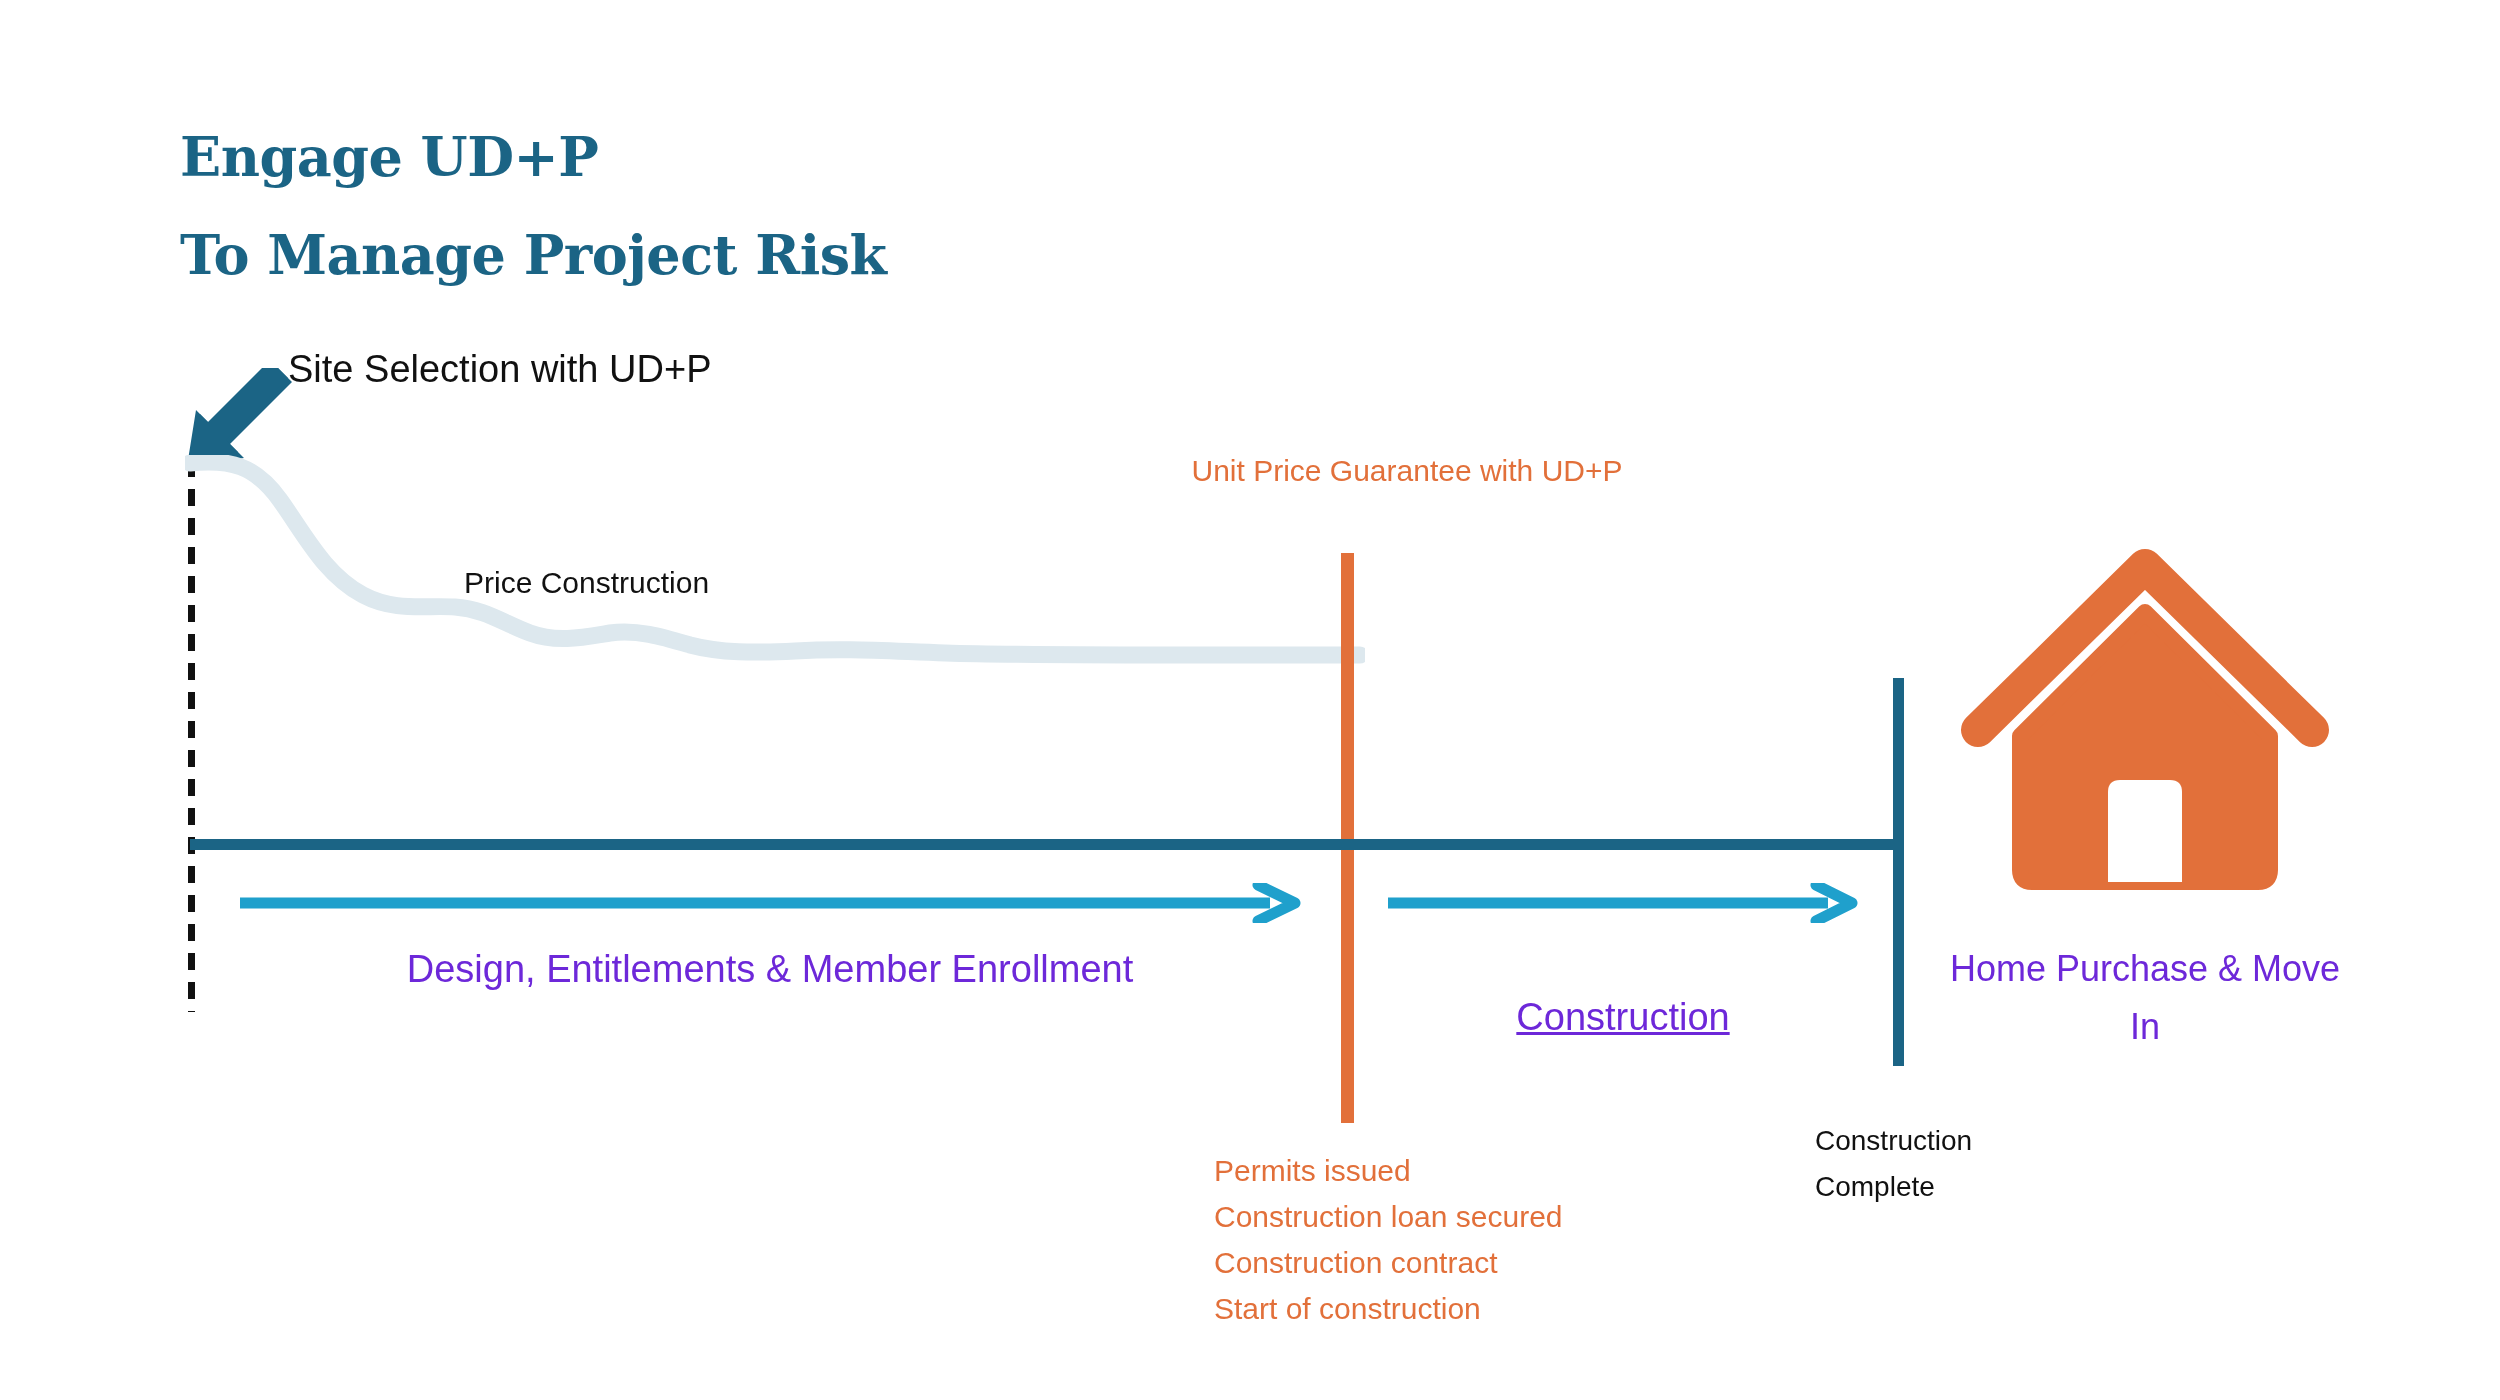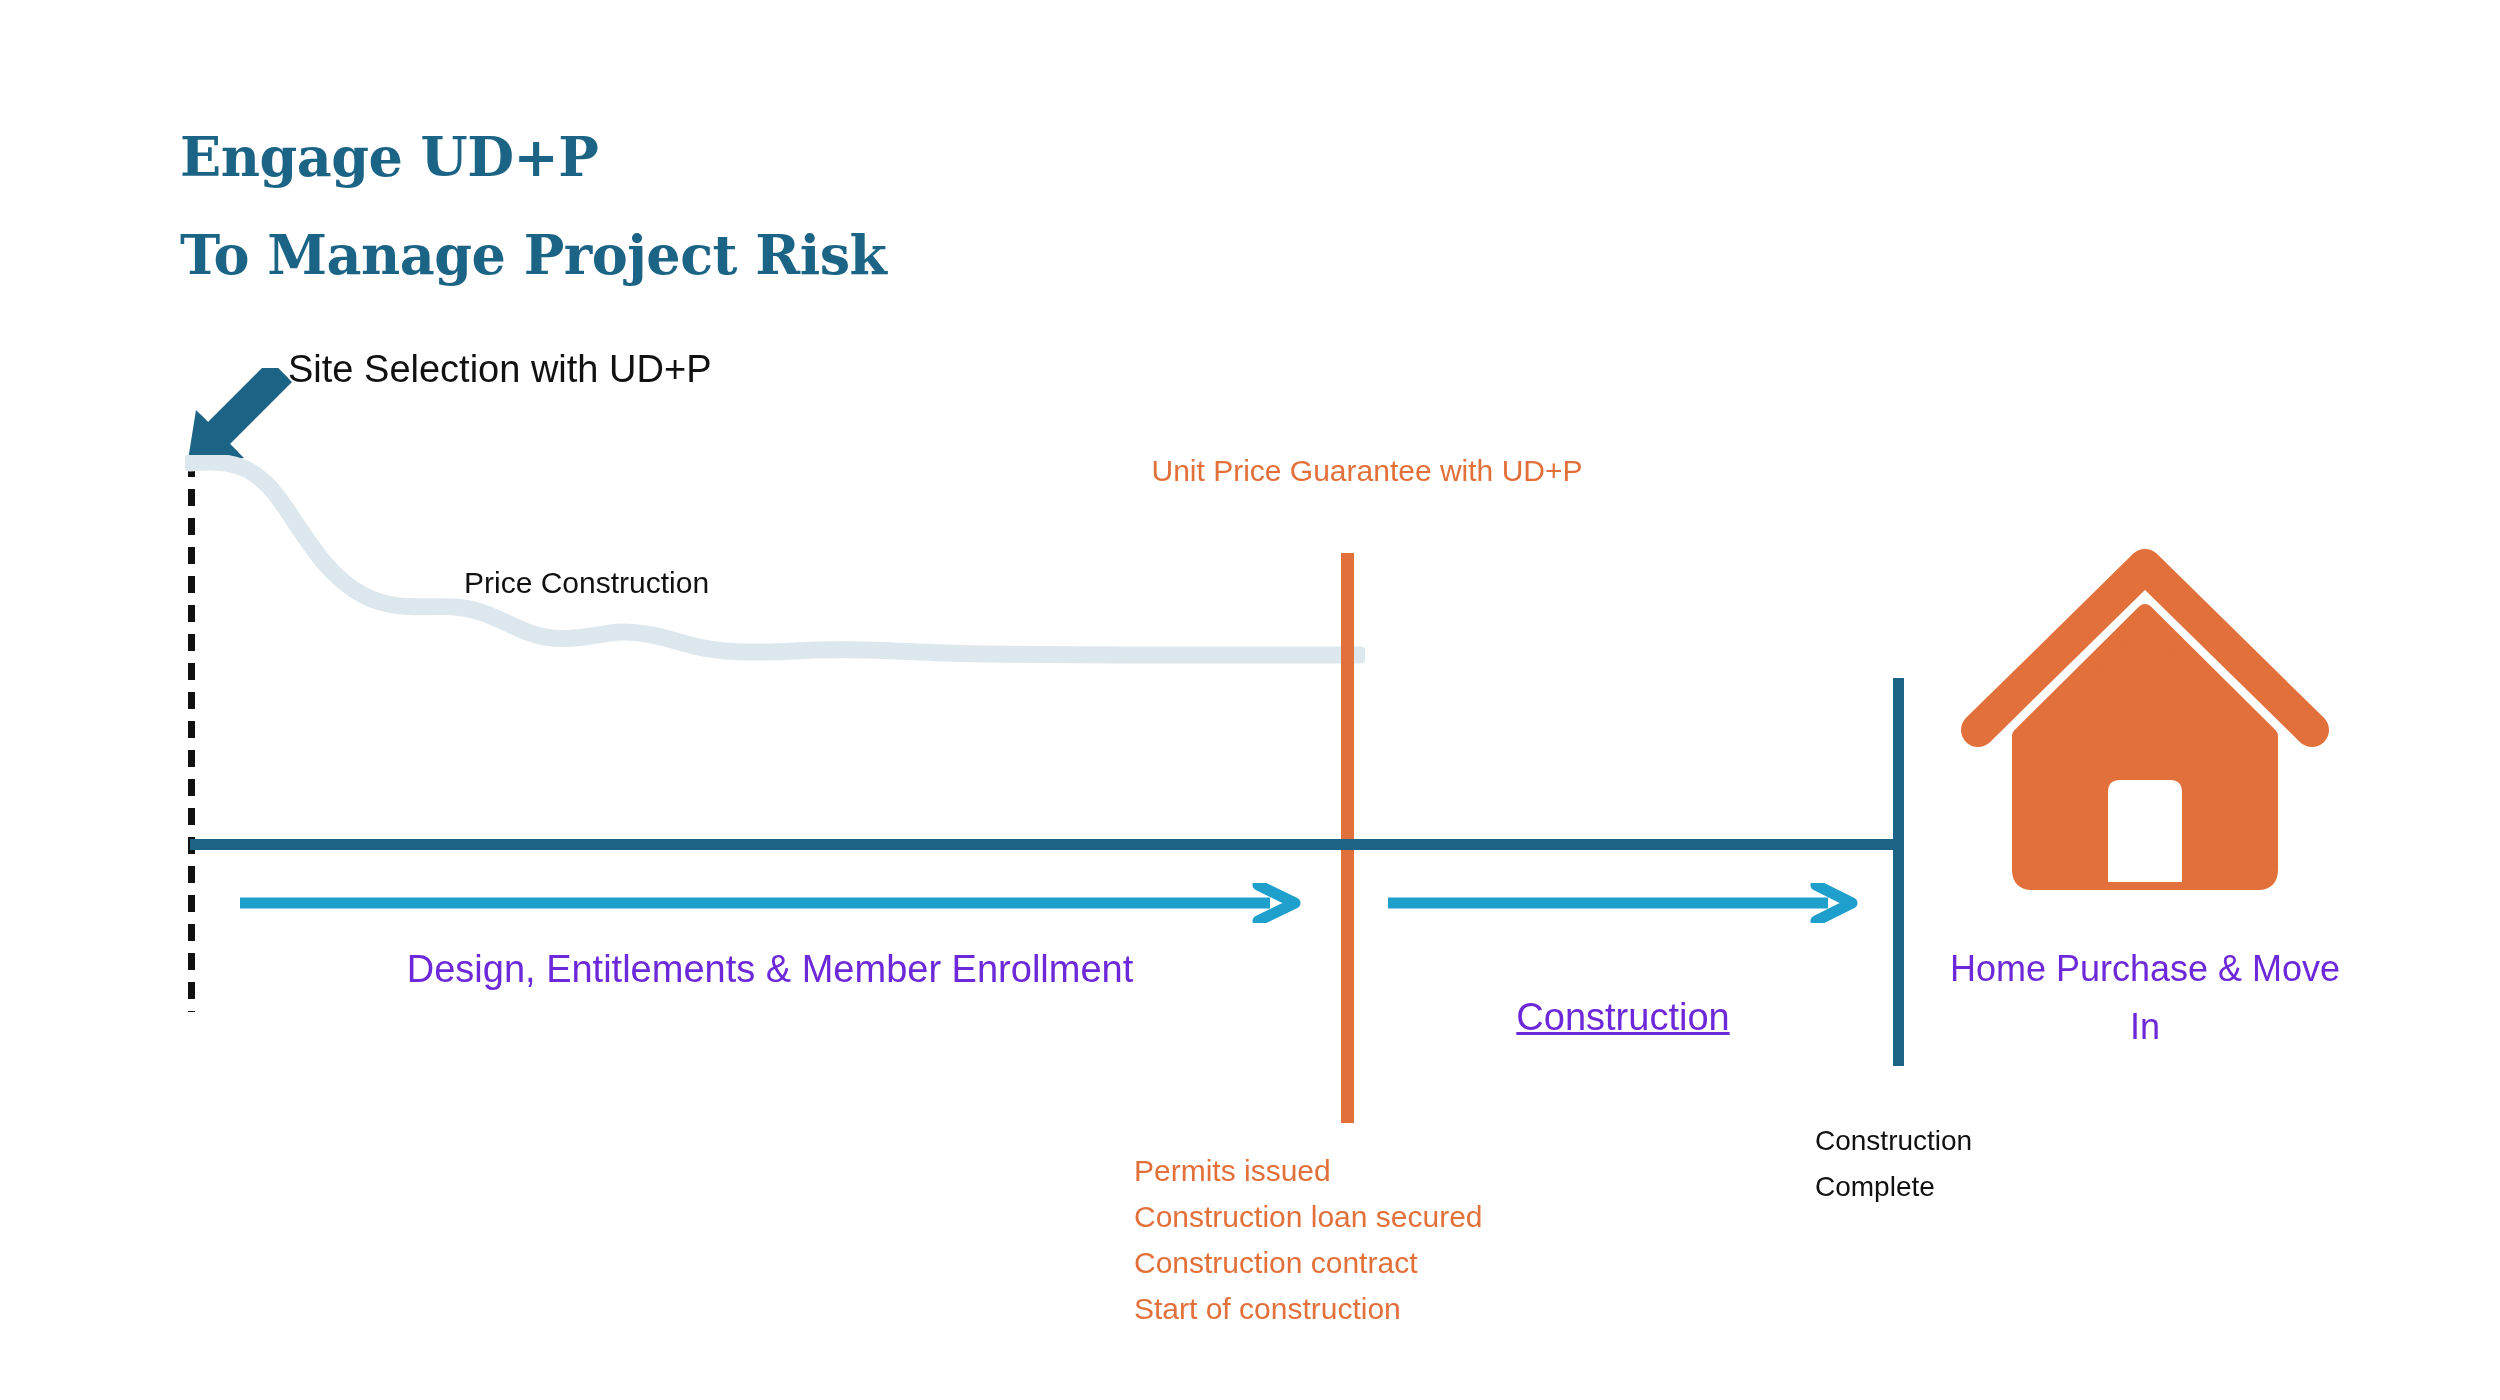--- a/index.html
+++ b/index.html
@@ -99,30 +99,30 @@
     height: 570px;
     background: #E2703A;
   }
   .orange-label {
     position: absolute;
     font-family: "Liberation Sans", sans-serif;
     color: #E2703A;
     white-space: nowrap;
   }
   #unit-price-label {
-    left: 1112px;
+    left: 1152px;
     top: 448px;
     width: 510px;
     text-align: center;
     font-size: 30px;
     line-height: 46px;
     white-space: normal;
   }
   #permits-list {
-    left: 1134px;
+    left: 1214px;
     top: 1148px;
     font-size: 30px;
     line-height: 46px;
   }
   
   #timeline-baseline {
     position: absolute;
     left: 190px;
     top: 839px;
     width: 1713px;

